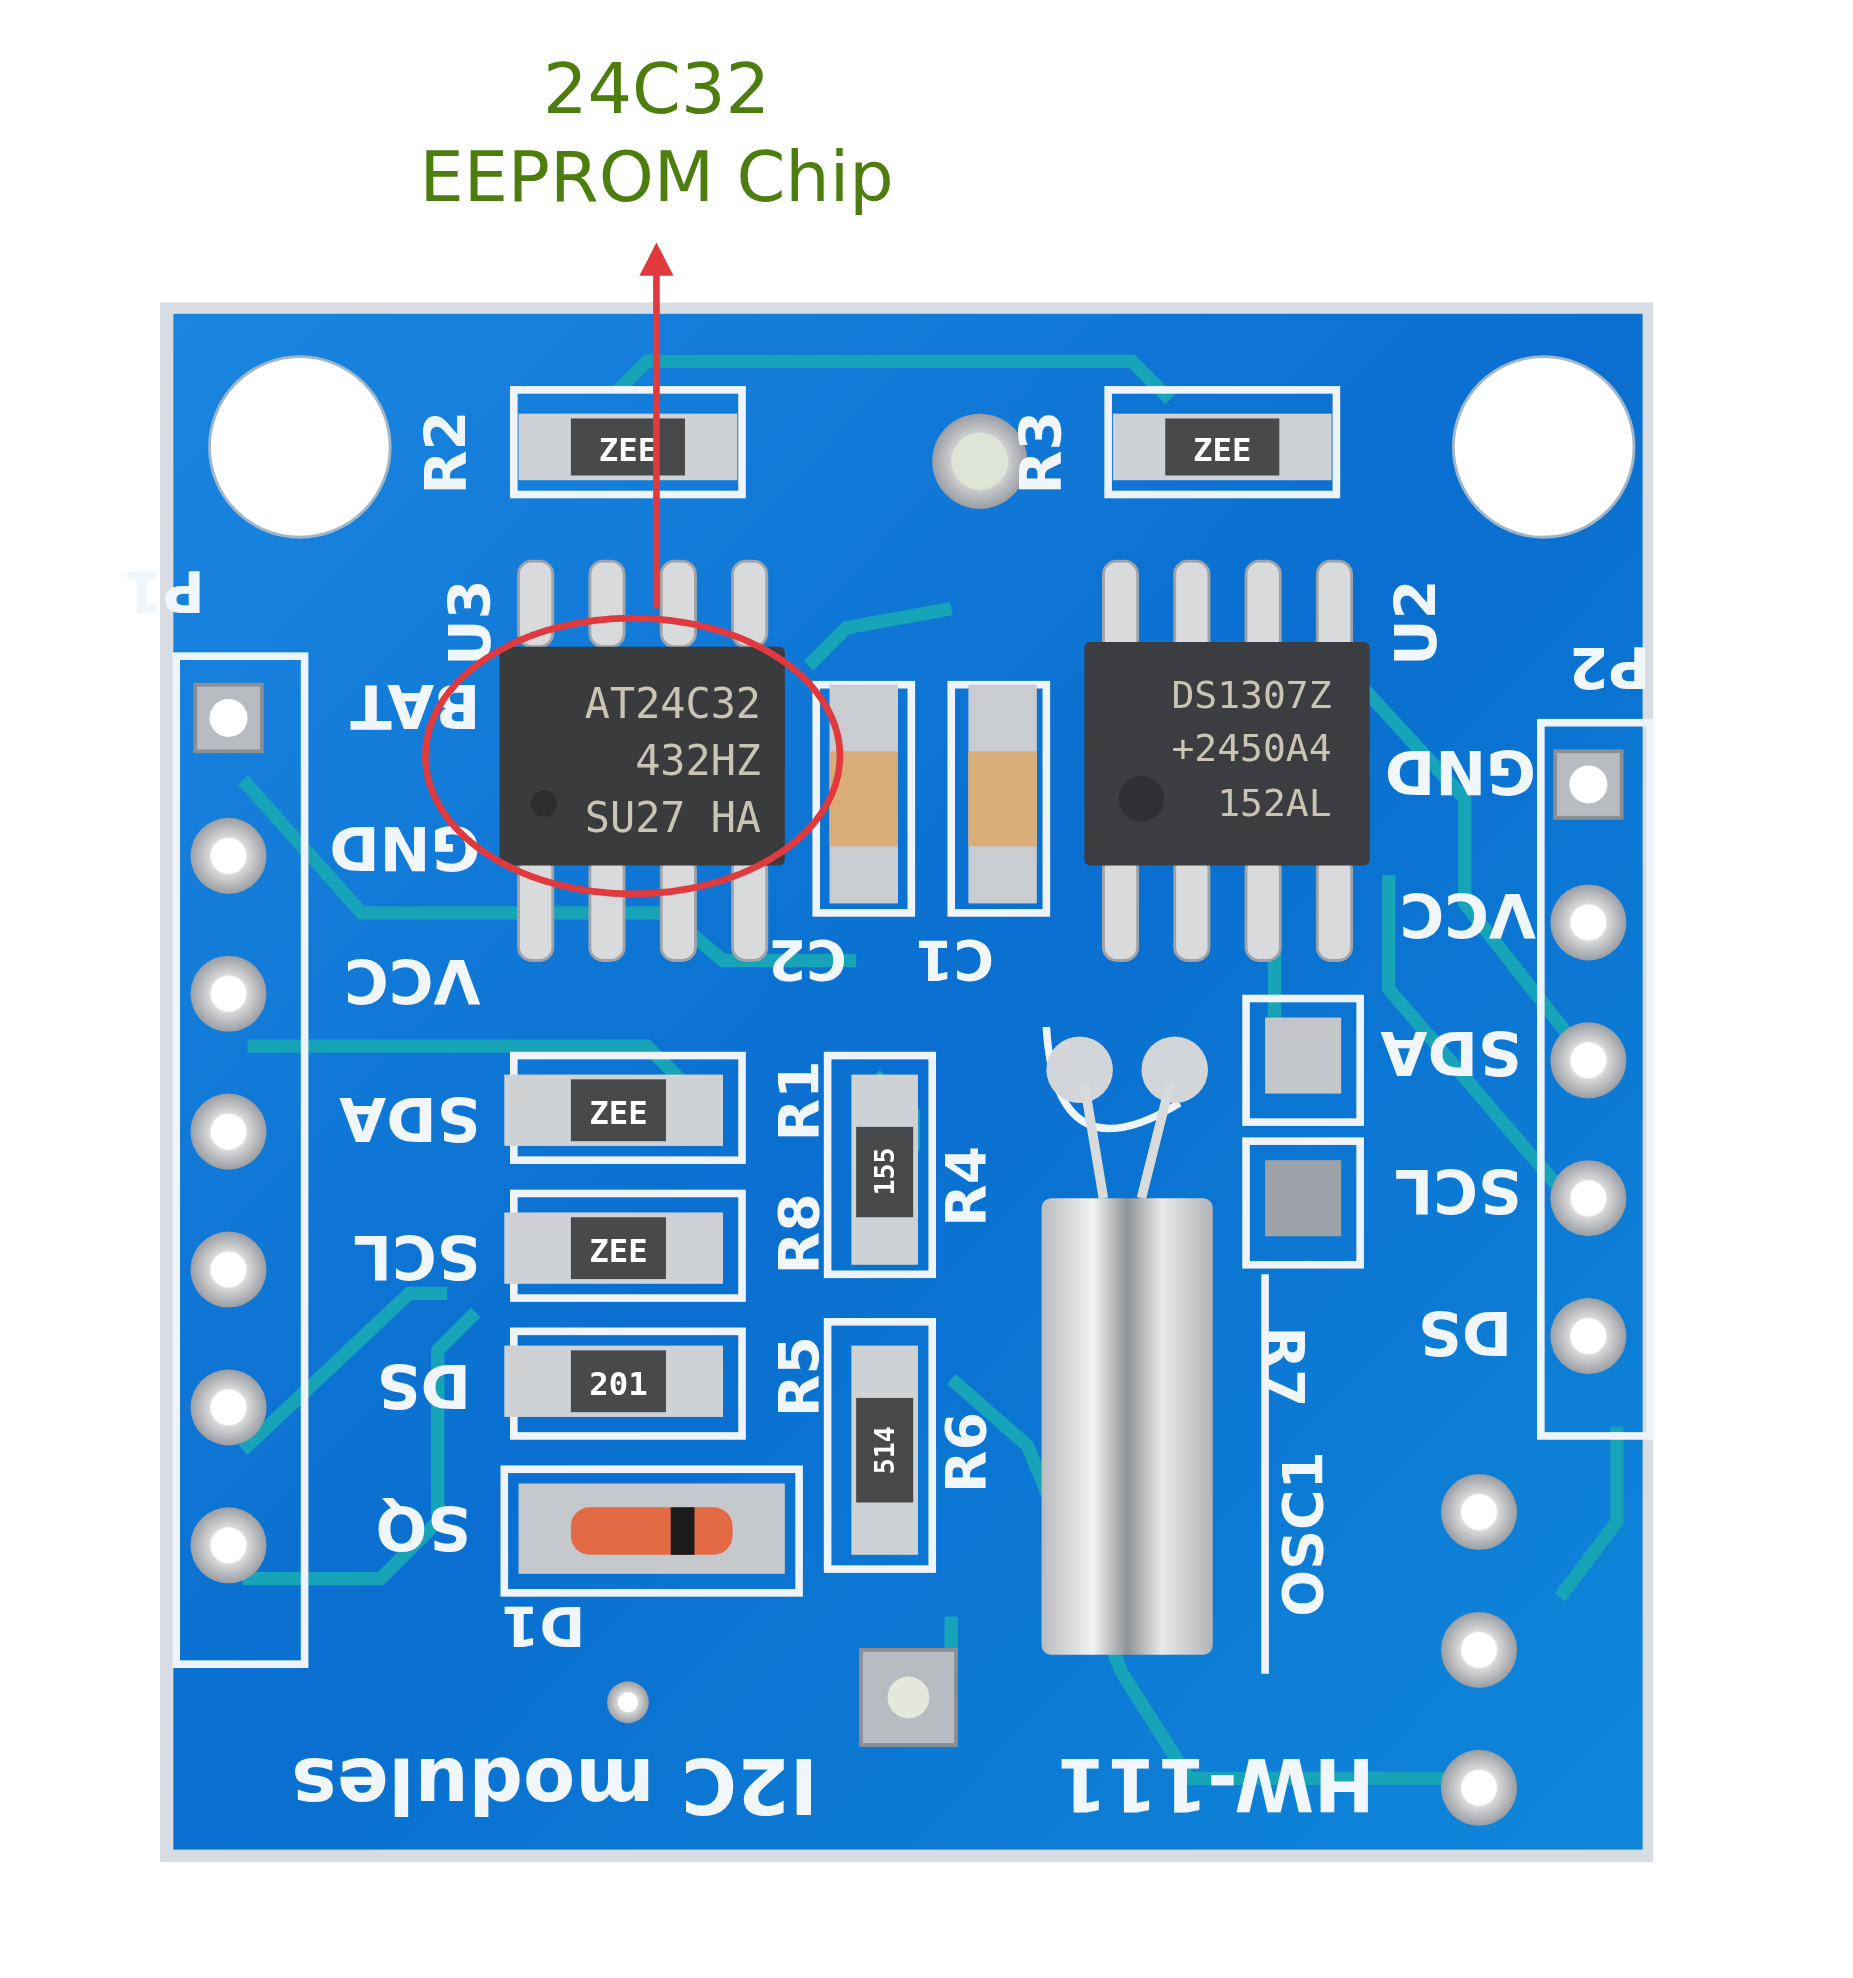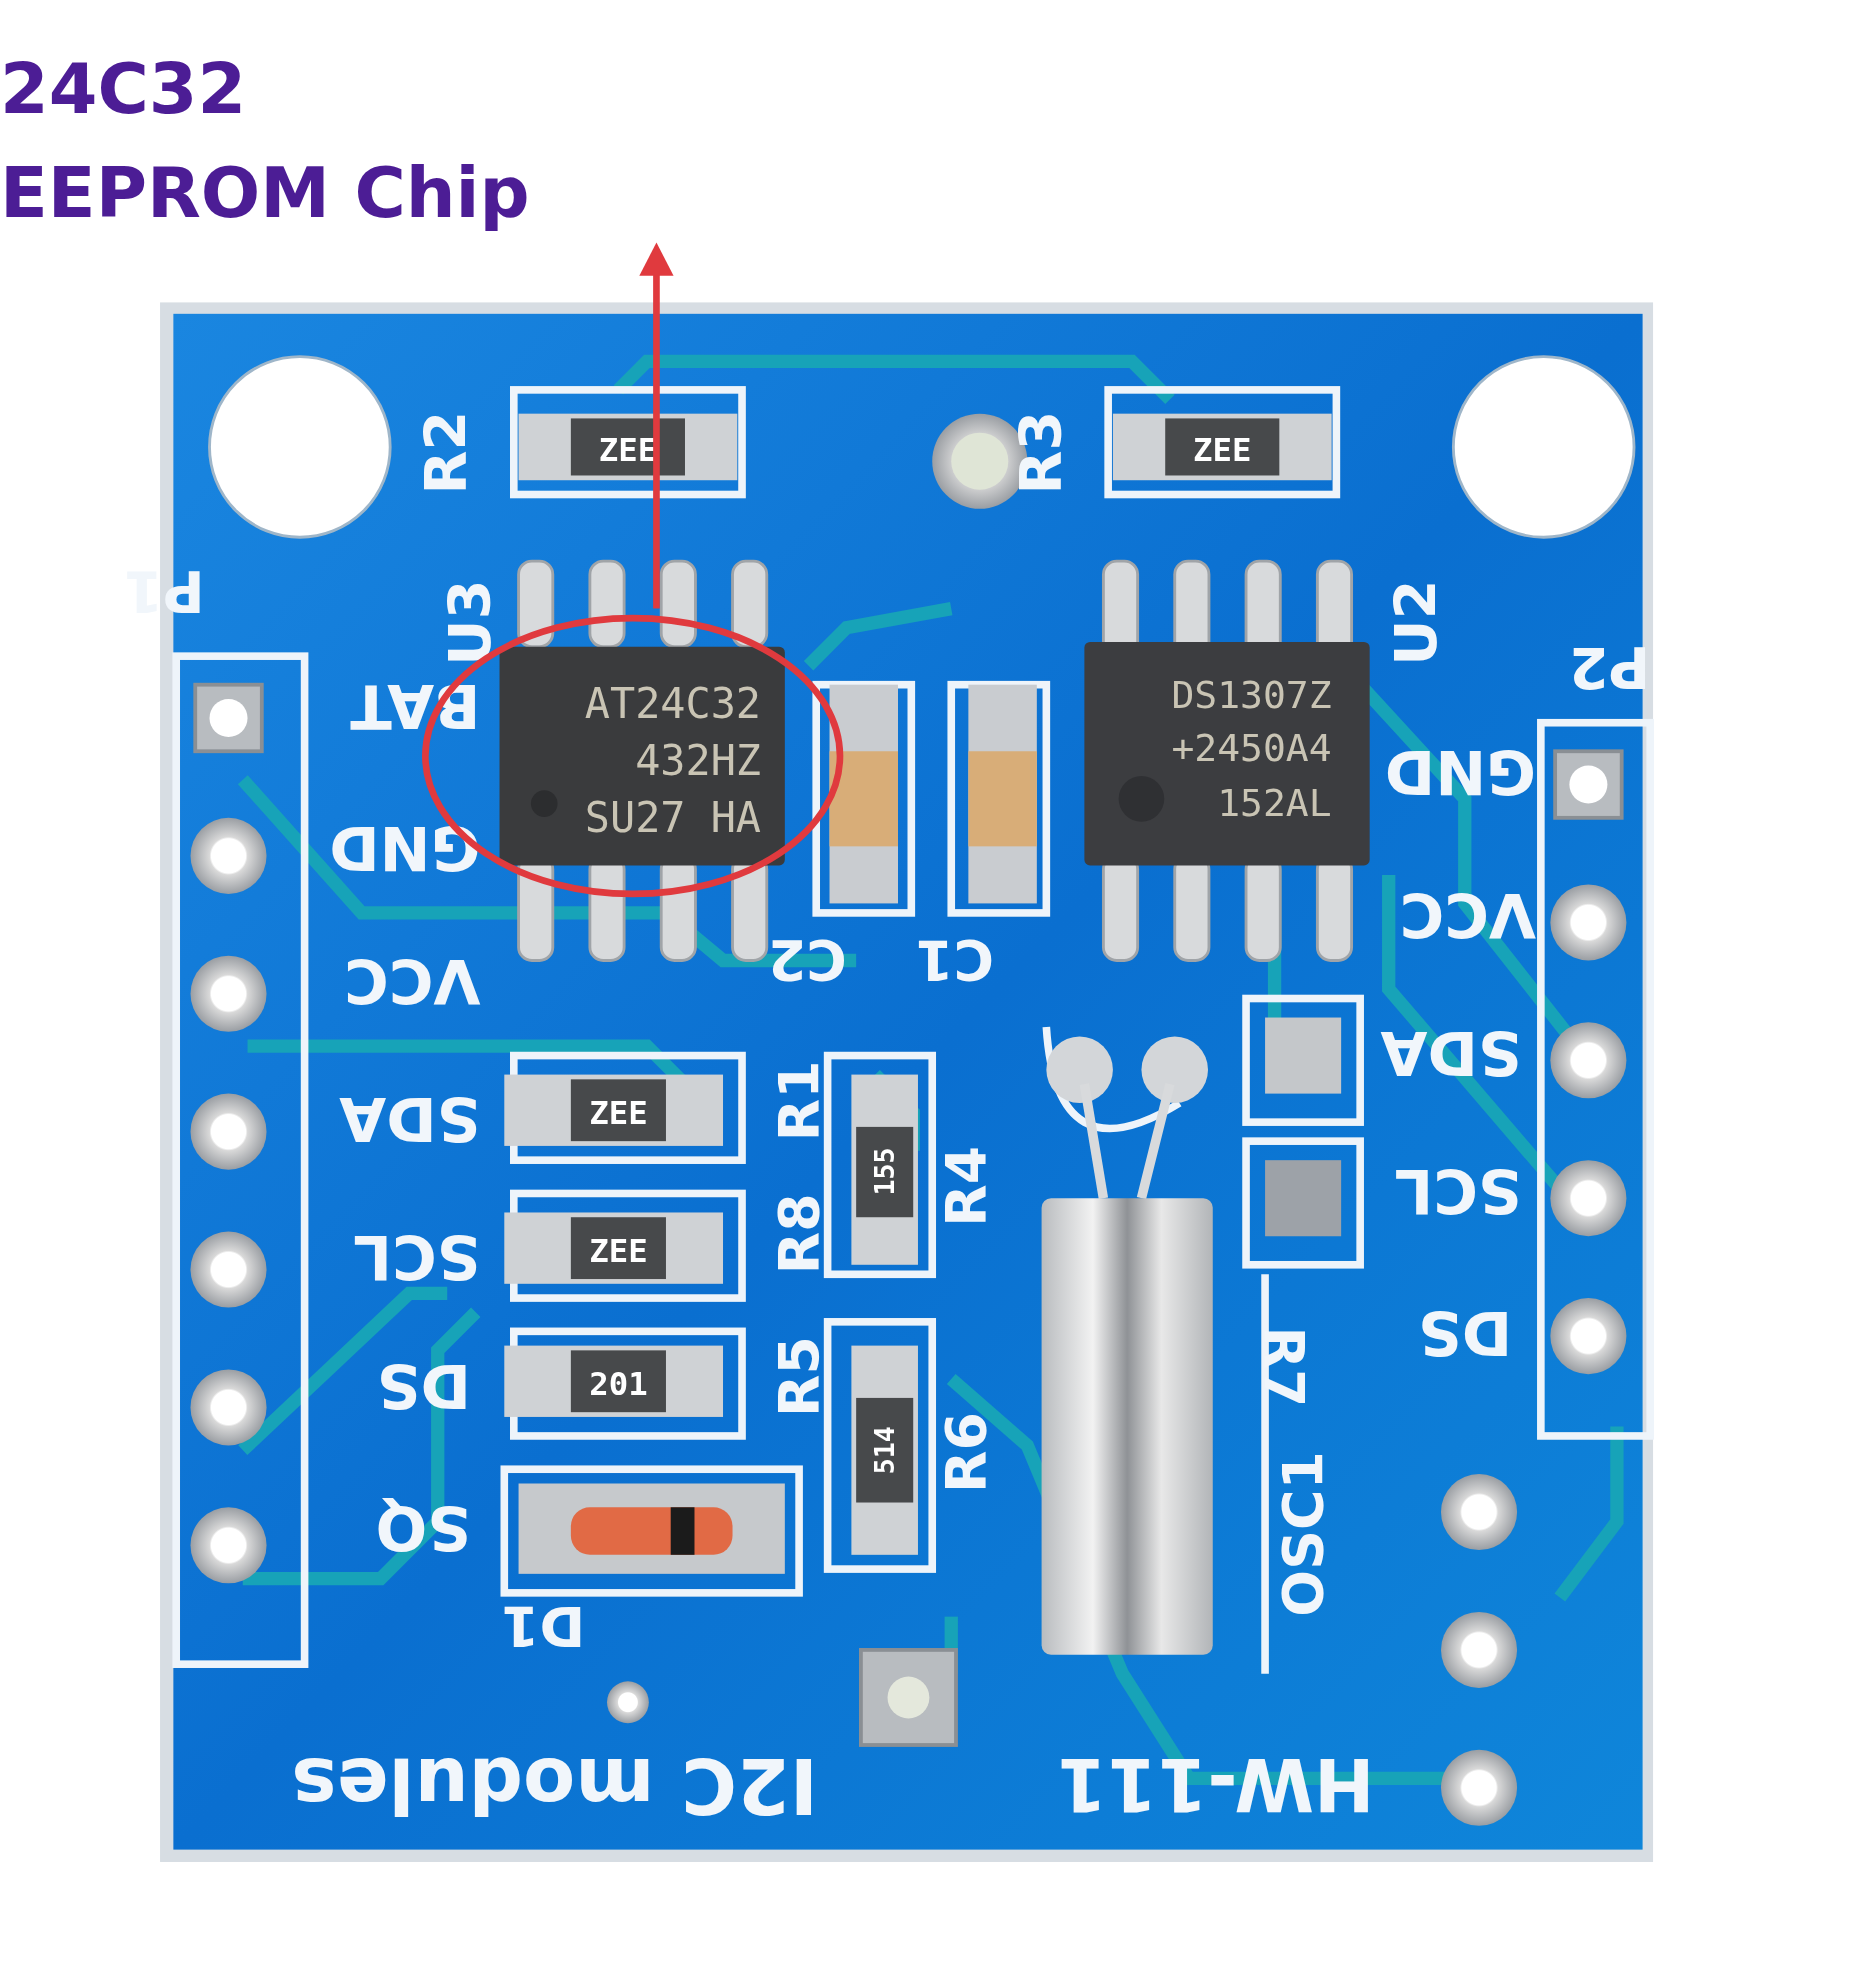--- a/index.html
+++ b/index.html
@@ -1,19 +1,19 @@
 <!DOCTYPE html>
 <html style="font-size:15px"><head>
 <meta charset="utf-8">
 <style>
   html,body{margin:0;padding:0;background:#ffffff;}
   body{width:1854px;height:1978px;position:relative;overflow:hidden;font-family:"DejaVu Sans",sans-serif;}
-  .title{position:absolute;left:0;width:1332px;text-align:left;font-family:"DejaVu Sans",sans-serif;font-weight:bold;color:#4c1d95;}
+  .title{position:absolute;left:0;width:1332px;text-align:center;font-family:"DejaVu Sans",sans-serif;font-weight:normal;color:#4d7c0f;}
   .t1{top:48px;font-size:70px;left:0;width:1313px;}
-  .t2{top:152px;font-size:70px;left:0;width:1313px;}
+  .t2{top:136px;font-size:70px;left:0;width:1313px;}
   svg{position:absolute;left:0;top:0;}
   .silk{font-family:"DejaVu Sans",sans-serif;fill:#f1f6fb;font-weight:bold;}
   .chiptxt{font-family:"DejaVu Sans Mono",monospace;fill:#c9c4b4;}
   .restxt{font-family:"DejaVu Sans Mono",monospace;fill:#ffffff;font-weight:bold;}
 </style>
 </head>
 <body>
 
 <div class="title t1">24C32</div>
 <div class="title t2">EEPROM Chip</div>

